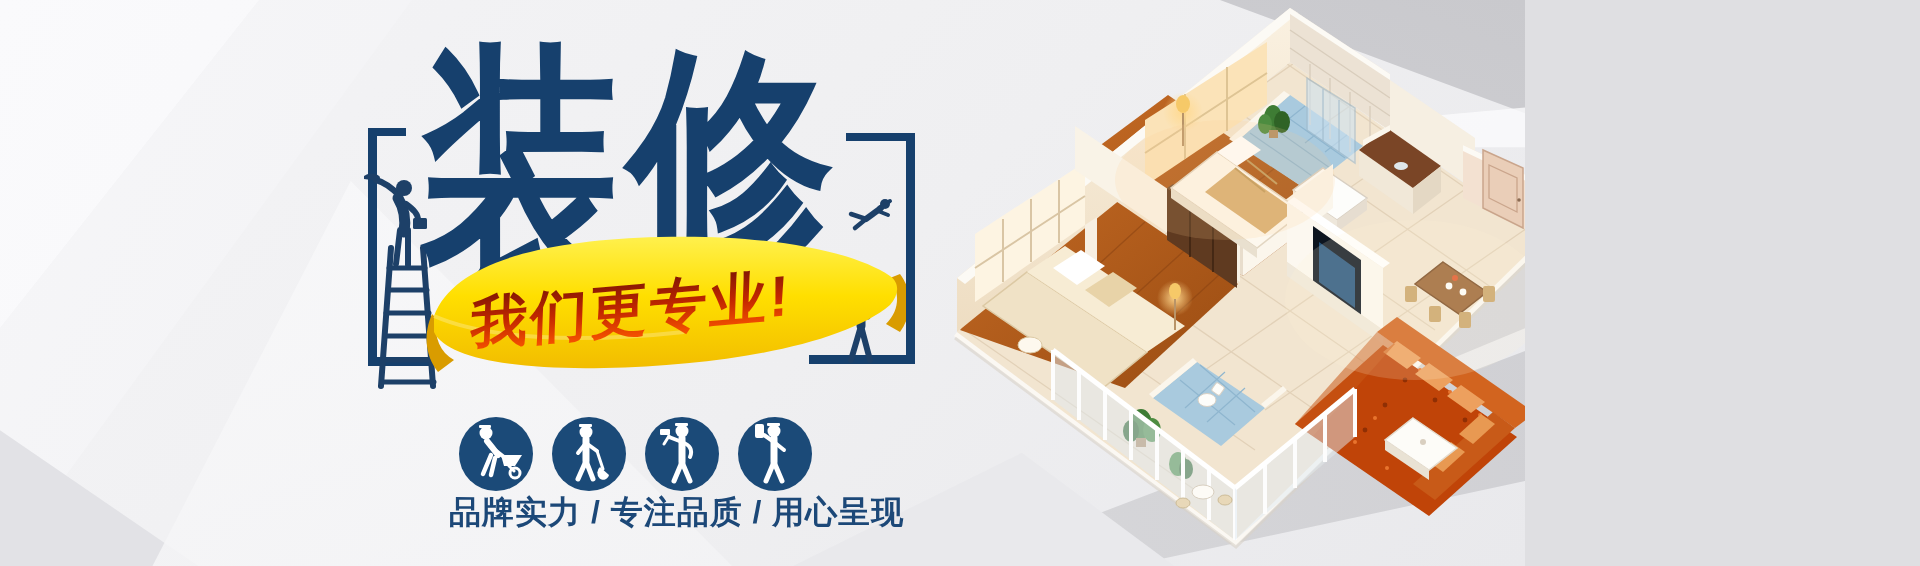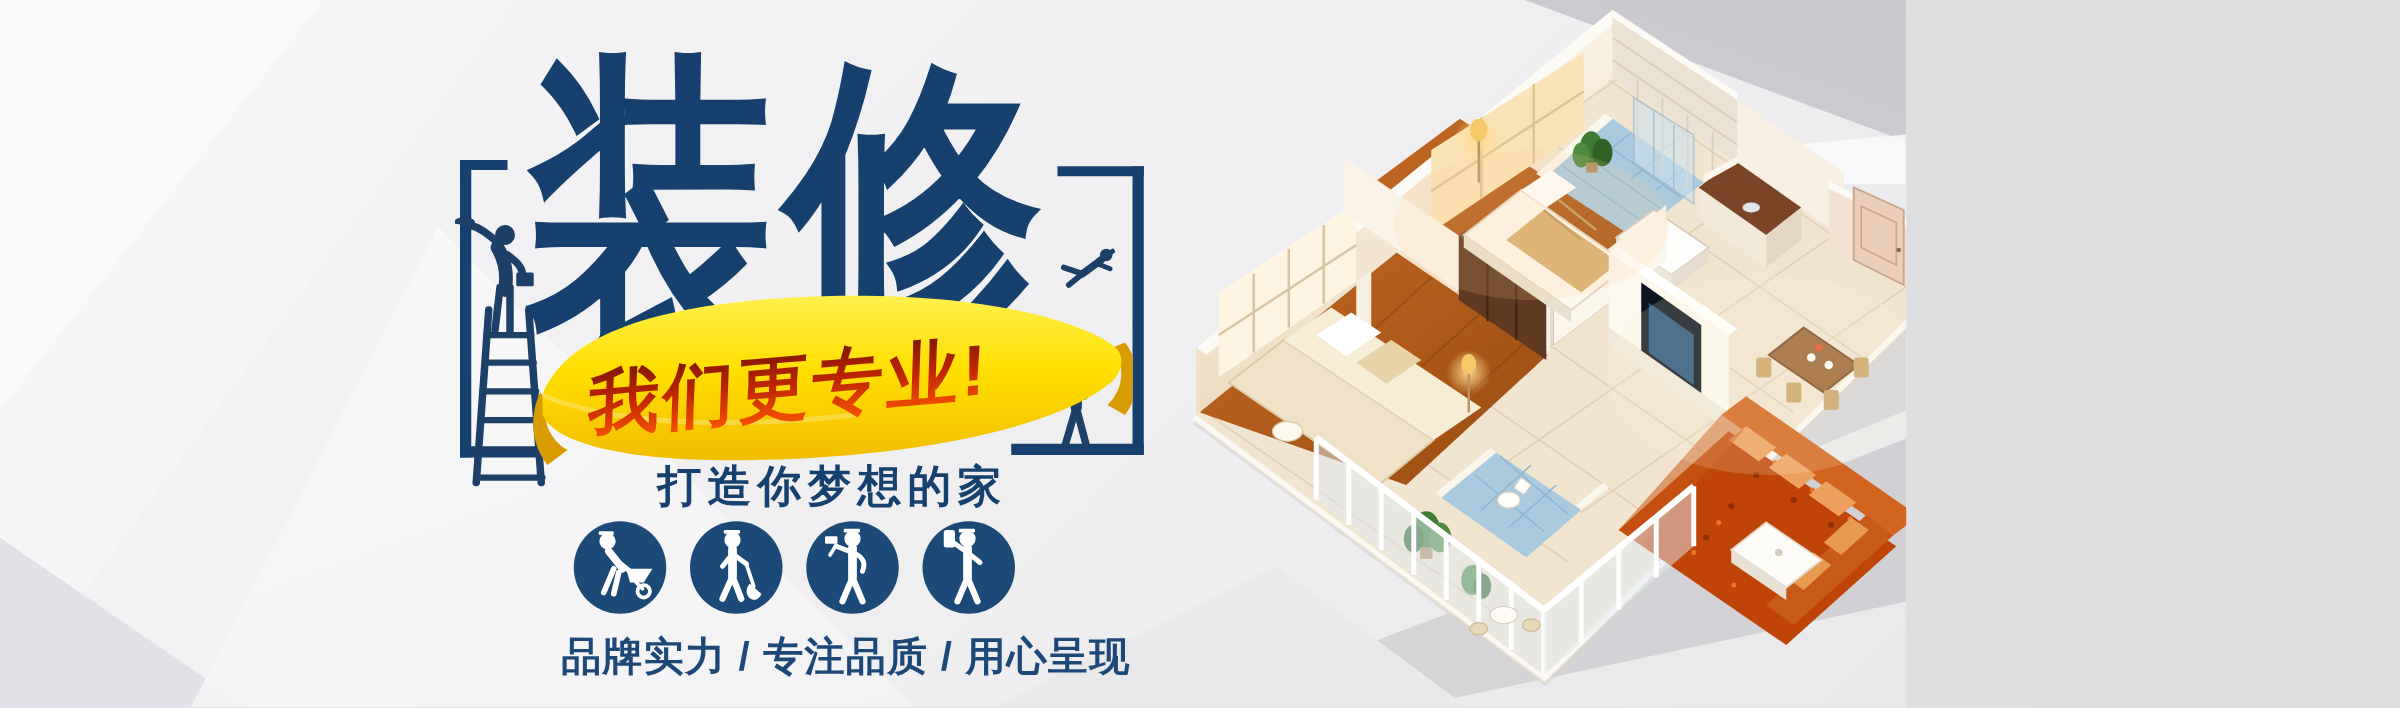--- a/index.html
+++ b/index.html
@@ -46,21 +46,21 @@
   .subtitle{
     position:absolute;left:526px;top:366px;margin:0;white-space:nowrap;
     font-size:35px;font-weight:900;color:#16406d;letter-spacing:5px;
   }
   .icon-row{position:absolute;left:459px;top:417px;display:flex;gap:19px;}
   .circle-icon{
     width:74px;height:74px;border-radius:50%;background:#1b4a78;
     display:flex;align-items:center;justify-content:center;flex:0 0 auto;
   }
   .tagline{
-    position:absolute;left:449px;top:504px;margin:0;white-space:nowrap;
+    position:absolute;left:449px;top:491px;margin:0;white-space:nowrap;
     font-size:32px;font-weight:800;color:#1c4878;letter-spacing:1px;
   }
   .house{position:absolute;left:935px;top:0;}
 </style>
 </head>
 <body>
 
 <div class="stage">
 
   <div class="facet f1"></div>
@@ -129,21 +129,20 @@
         </linearGradient>
       </defs>
       <path d="M12,86 C10,106 16,120 30,128 L14,140 C0,122 0,100 8,82 Z" fill="#d99c00"></path>
       <path d="M466,46 C476,60 476,78 462,92 L476,100 C490,80 488,58 476,42 Z" fill="#d99c00"></path>
       <path d="M10,84 C30,30 120,8 235,5 C340,2 428,18 466,44 C476,51 475,63 466,73 C420,112 300,134 180,136 C90,138 22,126 10,100 Z" fill="url(#rg)"></path>
       <path d="M10,84 C60,106 150,112 260,100" stroke="#ffffff" stroke-opacity="0.25" stroke-width="4" fill="none"></path>
     </svg>
     <span class="ribbon-text">我们更专业!</span>
   </div>
 
-  <p class="subtitle">打造你梦想的家</p>
 
   <div class="icon-row">
     <span class="circle-icon">
       <svg width="74" height="74" viewBox="0 0 74 74">
         <g stroke="#ffffff" fill="none" stroke-linecap="round">
           <path d="M28,24 C33,30 36,34 39,38" stroke-width="6"></path>
           <path d="M31,29 L45,40" stroke-width="4"></path>
           <path d="M32,38 L24,57 M36,41 L32,58" stroke-width="4.5"></path>
           <circle cx="56" cy="56" r="5" stroke-width="3"></circle>
           <path d="M50,49 L55,54" stroke-width="3"></path>

